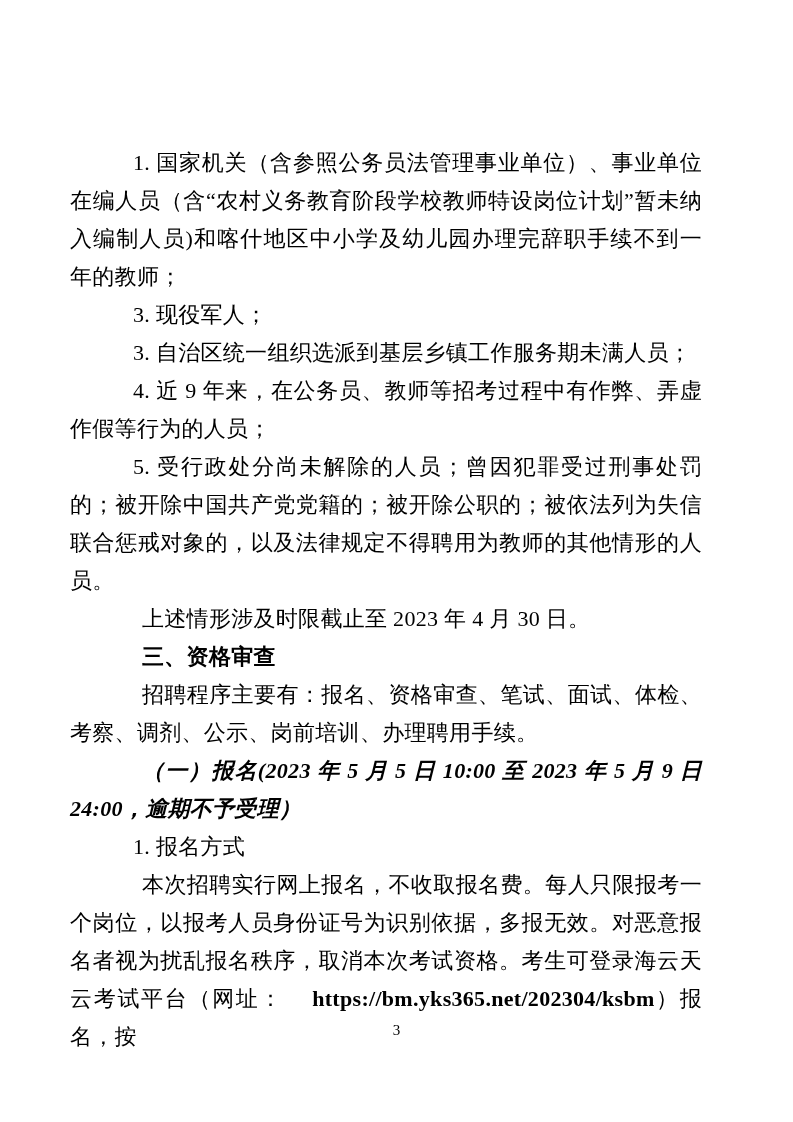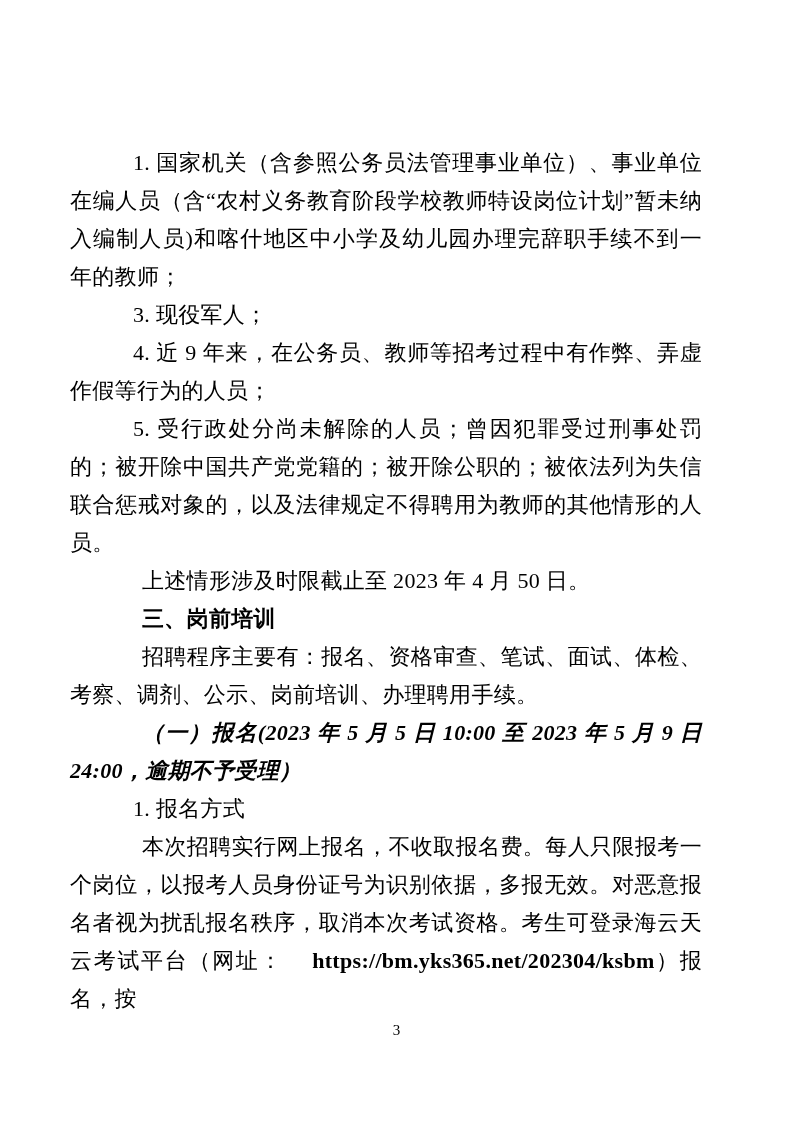--- a/index.html
+++ b/index.html
@@ -54,23 +54,24 @@
     line-height: 20px;
   }
 </style>
 </head>
 <body>
 
 <div class="page">
   <div class="content">
     <p class="para indent-num">1. 国家机关（含参照公务员法管理事业单位）、事业单位在编人员（含“农村义务教育阶段学校教师特设岗位计划”暂未纳入编制人员)和喀什地区中小学及幼儿园办理完辞职手续不到一年的教师；</p>
     <p class="para indent-num">3. 现役军人；</p>
+    <p class="para indent-num">3. 自治区统一组织选派到基层乡镇工作服务期未满人员；</p>
     <p class="para indent-num">4. 近 9 年来，在公务员、教师等招考过程中有作弊、弄虚作假等行为的人员；</p>
     <p class="para indent-num">5. 受行政处分尚未解除的人员；曾因犯罪受过刑事处罚的；被开除中国共产党党籍的；被开除公职的；被依法列为失信联合惩戒对象的，以及法律规定不得聘用为教师的其他情形的人员。</p>
-    <p class="para indent-cn">上述情形涉及时限截止至 2023 年 4 月 50 日。</p>
-    <h2 class="para indent-cn heading-hei">三、岗前培训</h2>
+    <p class="para indent-cn">上述情形涉及时限截止至 2023 年 4 月 30 日。</p>
+    <h2 class="para indent-cn heading-hei">三、资格审查</h2>
     <p class="para indent-cn">招聘程序主要有：报名、资格审查、笔试、面试、体检、考察、调剂、公示、岗前培训、办理聘用手续。</p>
     <p class="para indent-cn kaiti">（一）报名(2023 年 5 月 5 日 10:00 至 2023 年 5 月 9 日 24:00，逾期不予受理）</p>
     <h3 class="para indent-num heading-bold">1. 报名方式</h3>
     <p class="para indent-cn"><span>本次招聘实行网上报名，不收取报名费。每人只限报考一个岗位，以报考人员身份证号为识别依据，多报无效。对恶意报名者视为扰乱报名秩序，取消本次考试资格。考生可登录海云天云考试平台（网址：</span><span class="url">https://bm.yks365.net/202304/ksbm</span><span>）报名，按</span></p>
   </div>
   <div class="page-number">3</div>
 </div>
 
 </body></html>

